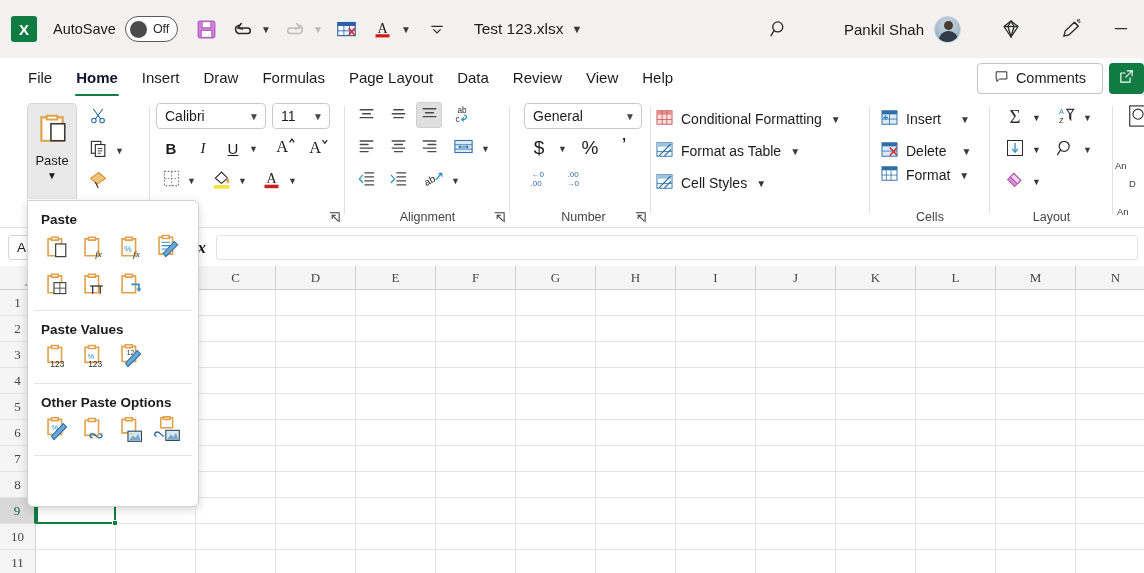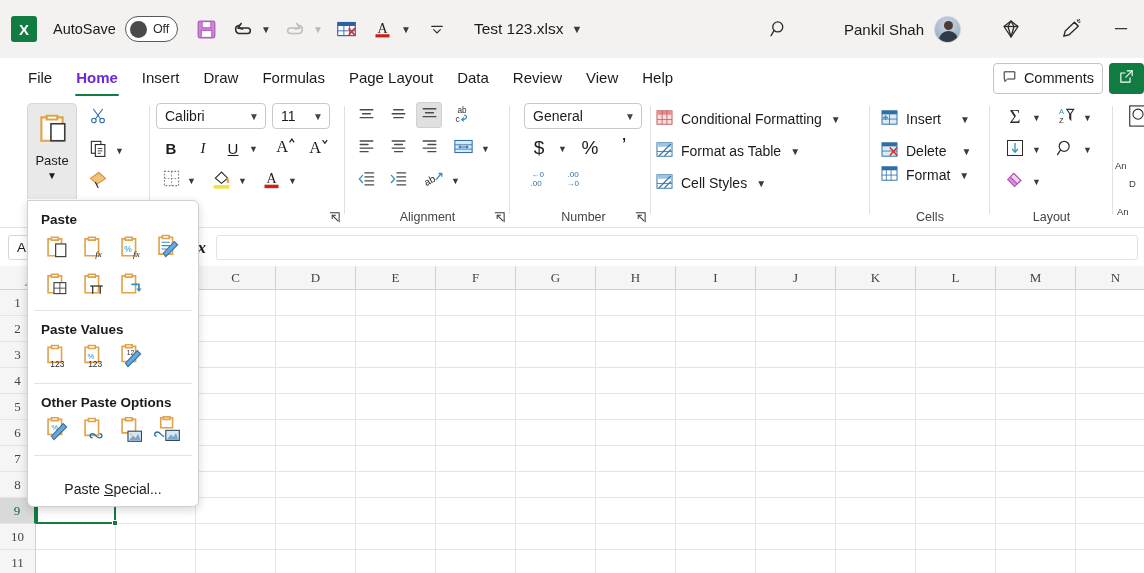--- a/index.html
+++ b/index.html
@@ -55,27 +55,27 @@
   
   .tabstrip{
     position:absolute;left:0;top:58px;width:1144px;height:40px;background:#ffffff;
     display:flex;align-items:center;
   }
   .tab{
     font-size:15px;color:#1b1b1b;padding:0 12px;height:34px;line-height:34px;
     position:relative;white-space:nowrap;
   }
   .tab:first-child{margin-left:16px;}
-  .tab.active{font-weight:bold;color:#6d28d9;}
+  .tab.active{font-weight:bold;color:#0f172a;}
   .tab.active:after{
     content:"";position:absolute;left:11px;right:11px;bottom:-1px;height:2.5px;background:#107c41;border-radius:2px;
   }
   .comments-btn{
     margin-left:auto;margin-right:6px;height:31px;border:1px solid #c4c4c4;border-radius:4px;background:#fff;
-    display:flex;align-items:center;gap:7px;padding:0 8px;font-size:14.5px;color:#1b1b1b;white-space:nowrap;
+    display:flex;align-items:center;gap:7px;padding:0 16px;font-size:14.5px;color:#1b1b1b;white-space:nowrap;
   }
   .share-btn{
     height:31px;background:#107c41;border-radius:4px;display:flex;align-items:center;
     padding:0 9px;margin-right:0;color:#fff;
   }
 
   
   .ribbon{
     position:absolute;left:0;top:98px;width:1144px;height:130px;background:#ffffff;
     border-bottom:1px solid #e1e1e1;
@@ -1103,18 +1103,15 @@
             <rect x="14" y="17" width="16" height="12" fill="#d7e8f5" stroke="#2b4a66" stroke-width="1.3"></rect>
             <path d="M15 28 L20 22 L23 25 L26 20 L29 28 Z" fill="#7aa8c8"></path>
             <path d="M3 24 C0 24 0 19 4 19 C8 19 8 24 12 24" stroke="#2f6fa8" stroke-width="1.6" fill="none"></path>
           </svg>
         </span>
       </div>
     </div>
 
     <div class="psep" style="margin-top:8px;"></div>
 
-    <div class="pspecial">
-      <span id="pspecial-text">Paste <u>S</u>pecial...</span>
-    </div>
   </div>
 
 </div>
 
 </body></html>

